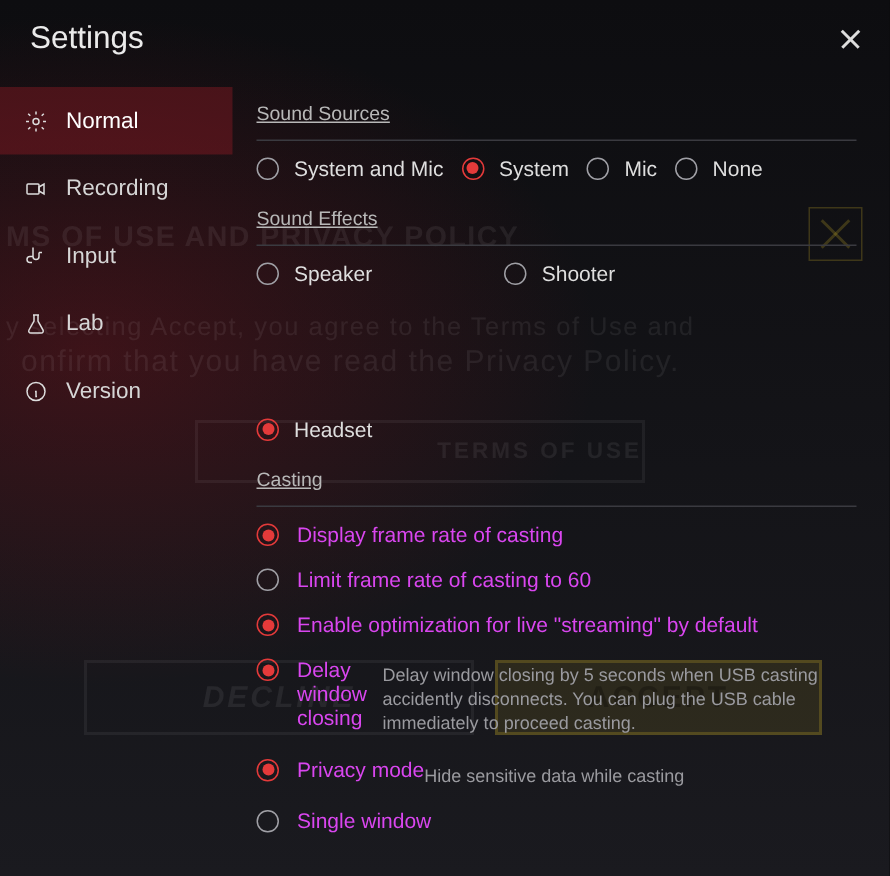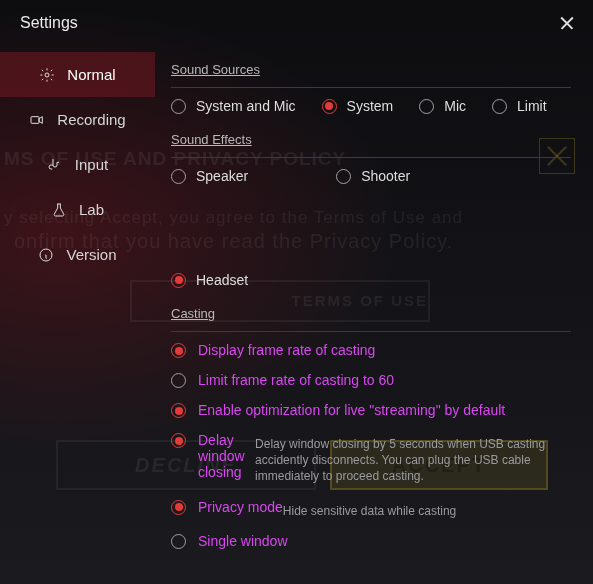--- a/index.html
+++ b/index.html
@@ -25,37 +25,37 @@
 .ghost-terms { top: 280px; left: 130px; width: 300px; height: 42px; line-height: 38px; font-size: 15px; text-align: right; }
 .ghost-decline { top: 440px; left: 56px; width: 260px; height: 50px; line-height: 46px; font-size: 20px; font-style: italic; }
 .ghost-accept { top: 440px; left: 330px; width: 218px; height: 50px; line-height: 46px; font-size: 20px; background: rgba(200,170,40,0.12); border-color: rgba(200,170,40,0.25); color: rgba(0,0,0,0.25); }
 .ghost-xbox { position: absolute; top: 138px; right: 18px; width: 36px; height: 36px; border: 1px solid rgba(200,170,40,0.25); z-index: 0; }
 .ghost-xbox::before, .ghost-xbox::after { content:""; position:absolute; left:50%; top:50%; width:26px; height:2px; background: rgba(200,170,40,0.25); transform-origin:center; }
 .ghost-xbox::before { transform: translate(-50%,-50%) rotate(45deg); }
 .ghost-xbox::after  { transform: translate(-50%,-50%) rotate(-45deg); }
 
 .panel { position: relative; z-index: 1; width: 100%; height: 100%; display: flex; flex-direction: column; }
 .titlebar { display: flex; align-items: center; justify-content: space-between; padding: 14px 18px 10px 20px; }
-.title { font-size: 16px; color: #eaeaea; }
+.title { font-size: 21px; color: #eaeaea; }
 .close-x { width: 16px; height: 16px; position: relative; cursor: pointer; }
 .close-x::before, .close-x::after { content:""; position:absolute; left:50%; top:50%; width:16px; height:1.5px; background:#ddd; }
 .close-x::before { transform: translate(-50%,-50%) rotate(45deg); }
 .close-x::after  { transform: translate(-50%,-50%) rotate(-45deg); }
 
 .body { flex: 1; display: flex; min-height: 0; }
 .sidebar { width: 155px; padding-top: 10px; }
-.nav-item { display: flex; align-items: center; gap: 12px; padding: 14px 16px; font-size: 15px; color: #d6d6d6; cursor: pointer; justify-content: center; }
+.nav-item { display: flex; align-items: center; gap: 12px; padding: 14px 16px; font-size: 15px; color: #d6d6d6; cursor: pointer; }
 .nav-item.active { background: rgba(170,30,40,0.35); color: #fff; }
 .nav-ico { width: 16px; height: 16px; display: inline-flex; align-items: center; justify-content: center; }
 .nav-ico svg { stroke: #ddd; fill: none; stroke-width: 1.5; }
 
 .content { flex: 1; padding: 14px 22px 0 16px; overflow: hidden; }
 .section-title { font-size: 13px; color: #b8b8b8; margin-top: 6px; margin-bottom: 10px; text-decoration: underline; }
 .hr { height: 1px; background: #3a3a40; margin-bottom: 10px; }
-.radio-row { display: flex; gap: 26px; margin-bottom: 18px; flex-wrap: wrap; }
+.radio-row { display: flex; gap: 12px; margin-bottom: 18px; flex-wrap: wrap; }
 .radio-opt { display: flex; align-items: center; gap: 10px; font-size: 14px; color: #dedede; cursor: pointer; }
 .radio { width: 15px; height: 15px; border-radius: 50%; border: 1.6px solid #a0a0a6; position: relative; flex: 0 0 auto; }
 .radio.on { border-color: #e43a3a; }
 .radio.on::after { content:""; position:absolute; inset:2.5px; border-radius:50%; background:#e43a3a; }
 
 .opt-list .opt { display: flex; align-items: flex-start; gap: 12px; margin-bottom: 14px; }
 .opt-list .opt .radio { margin-top: 1px; }
 .opt-label { font-size: 14px; color: #d946ef; }
 .opt-desc { font-size: 12px; color: #9a9a9f; margin-top: 4px; line-height: 1.35; max-width: 340px; padding-left: 0; }
 .opt-col { display: flex; flex-direction: row; }
@@ -143,21 +143,21 @@
         <div class="radio-opt">
             <span class="radio on"></span>
             <span>System</span>
           </div>
         <div class="radio-opt">
             <span class="radio"></span>
             <span>Mic</span>
           </div>
         <div class="radio-opt">
             <span class="radio"></span>
-            <span>Limit</span>
+            <span>None</span>
           </div>
       </div>
 
       <div class="section-title">Sound Effects</div>
       <div class="hr"></div>
       <div class="radio-row" style="gap:88px;">
         <div class="radio-opt">
             <span class="radio"></span>
             <span>Speaker</span>
           </div>

